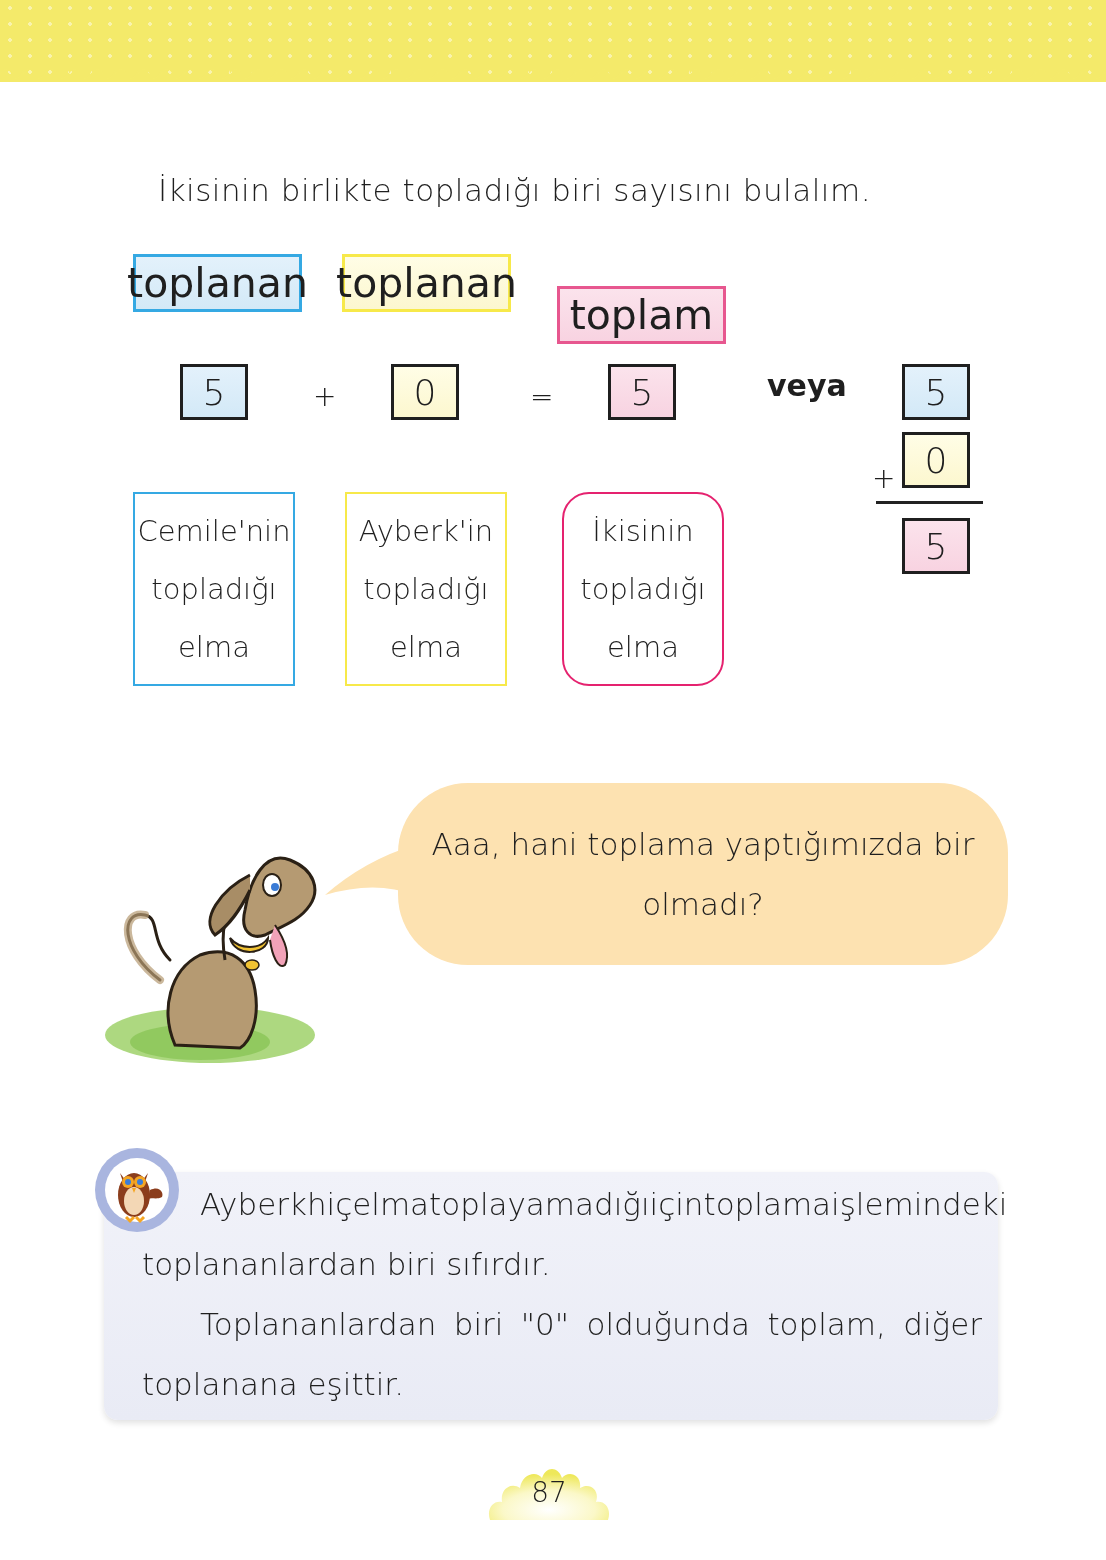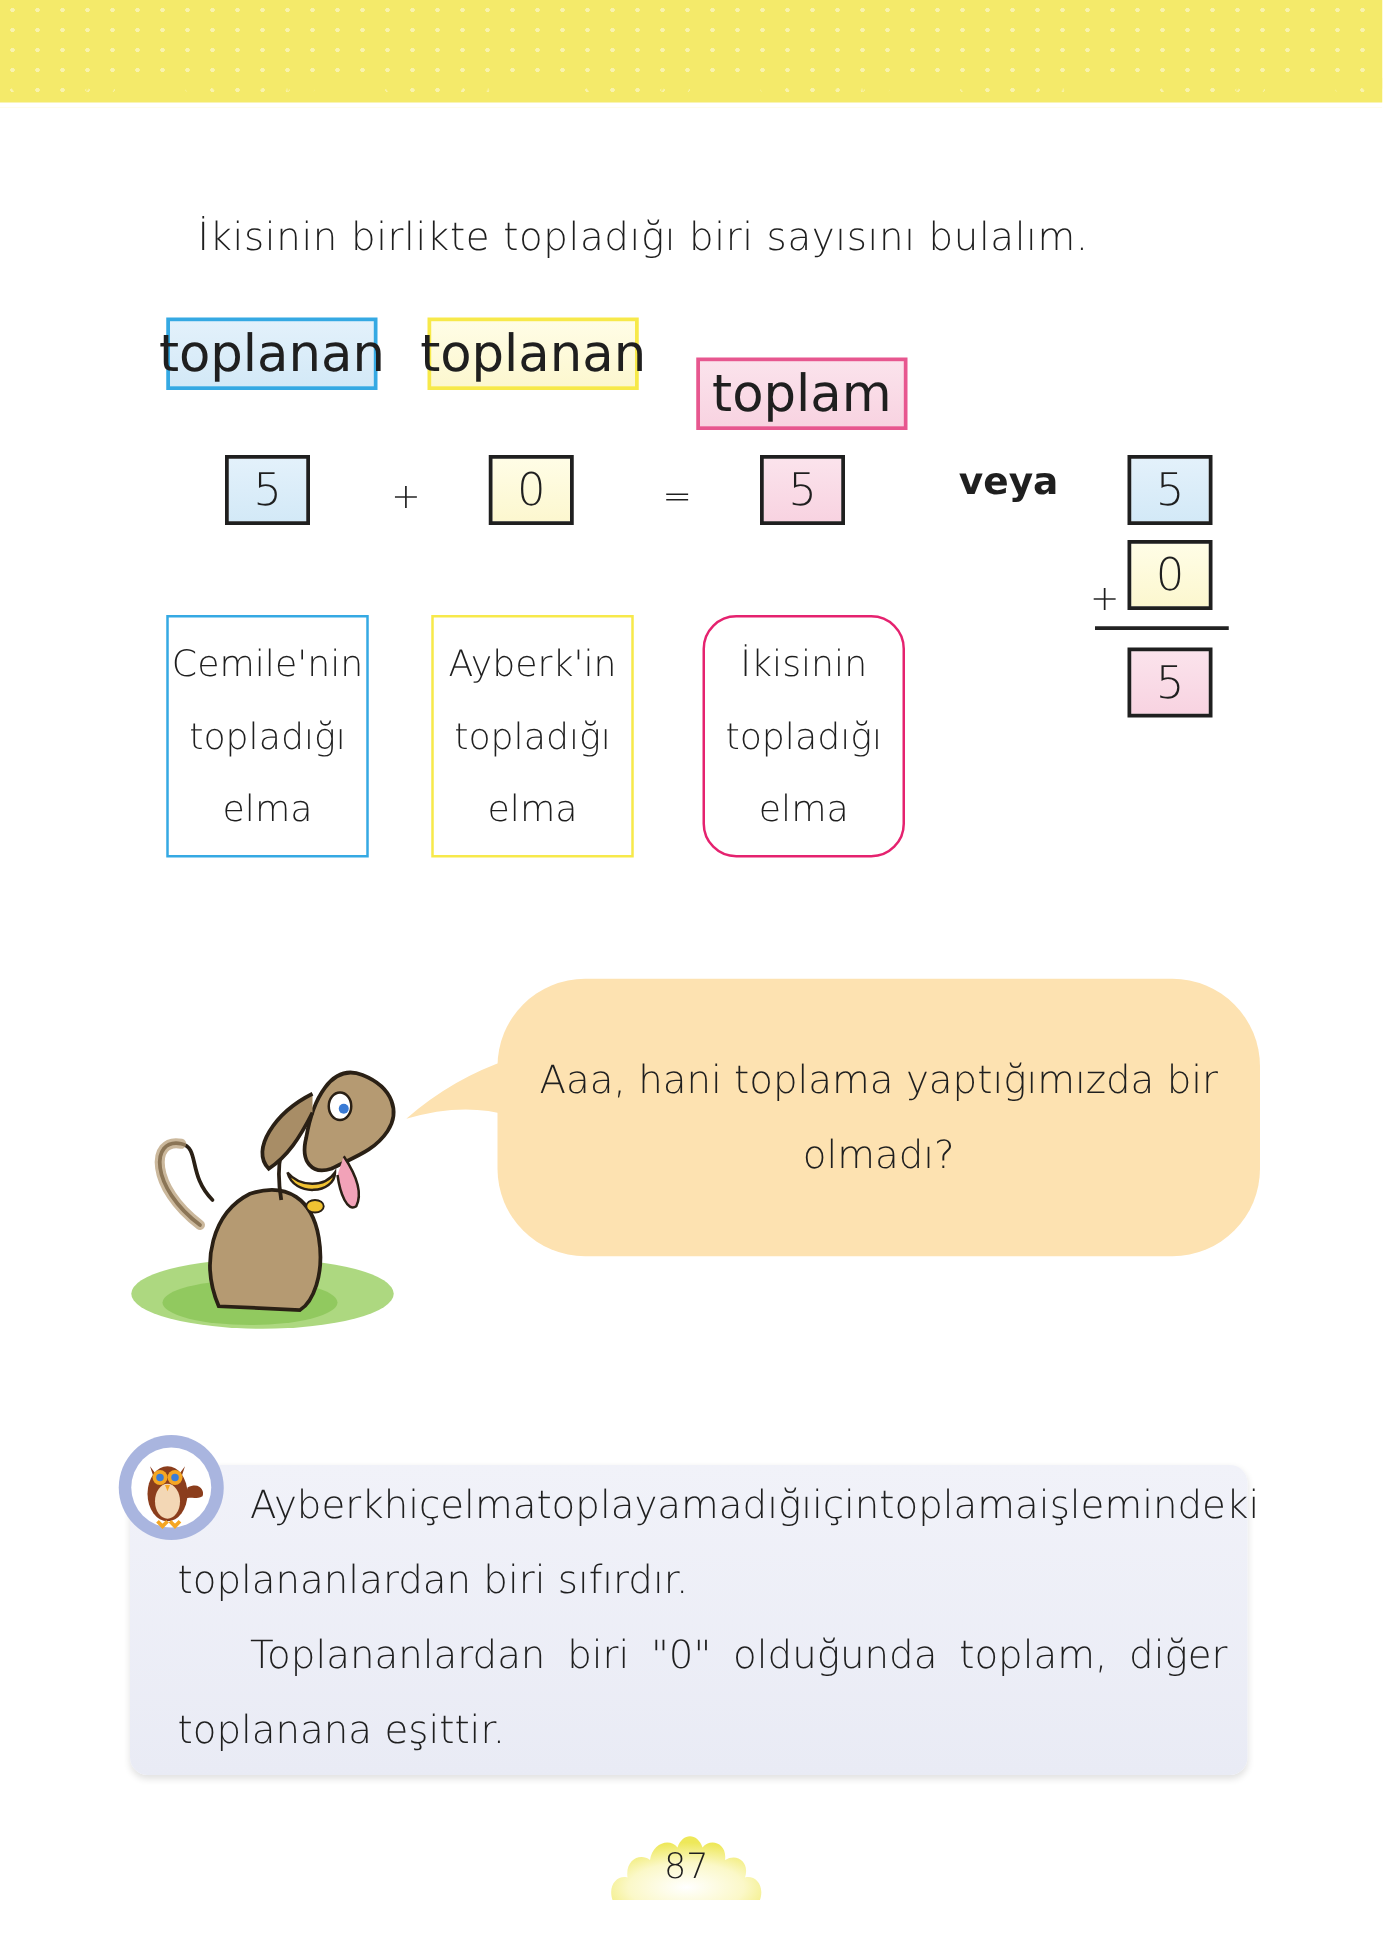--- a/index.html
+++ b/index.html
@@ -40,21 +40,21 @@
   }
   .word { position: absolute; font-size: 30px; font-weight: 700; }
   .hline { position: absolute; left: 876px; top: 501px; width: 107px; height: 3px; background: #222; }
   .desc-box {
     position: absolute; top: 492px; width: 162px; height: 194px; box-sizing: border-box;
     border: 2.5px solid; background: #fff;
     display: flex; flex-direction: column; align-items: center; justify-content: space-around;
     padding: 8px 0; font-size: 29px; font-weight: 300;
   }
   .bubble {
-    position: absolute; left: 398px; top: 783px; width: 610px; height: 222px;
+    position: absolute; left: 398px; top: 783px; width: 610px; height: 182px;
     background: #fde2b1; border-radius: 70px;
     display: flex; flex-direction: column; align-items: center; justify-content: center;
     font-size: 31px; font-weight: 300; line-height: 60px; text-align: center;
   }
   .bubble-tail { position: absolute; left: 325px; top: 840px; width: 90px; height: 60px; }
   .dog { position: absolute; left: 100px; top: 830px; width: 230px; height: 240px; }
   .info-box {
     position: absolute; left: 104px; top: 1172px; width: 894px; height: 248px;
     background: linear-gradient(#f1f2f9, #e9ebf5);
     border-radius: 14px; box-shadow: 0 3px 6px rgba(0,0,0,0.12);

